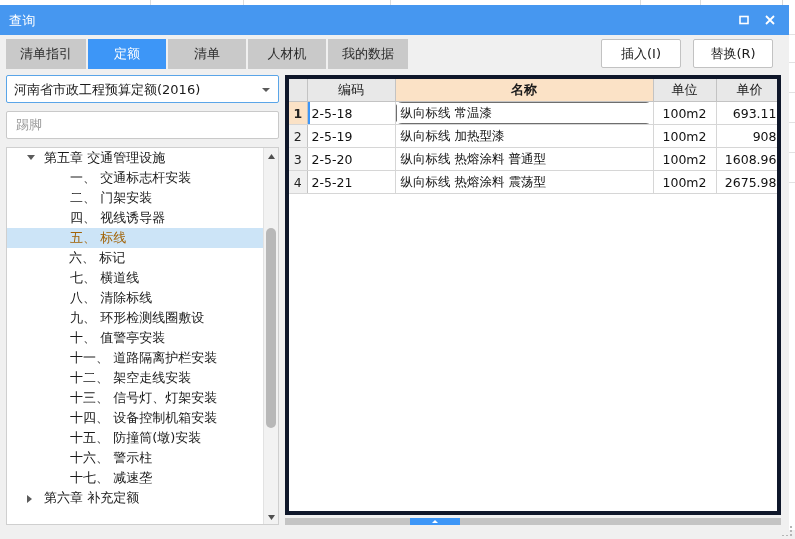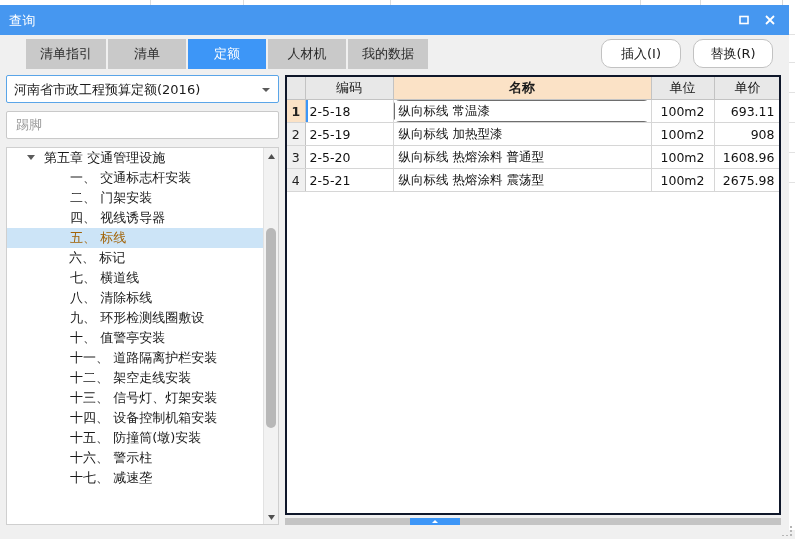--- a/index.html
+++ b/index.html
@@ -98,21 +98,20 @@
     display: flex; align-items: center; justify-content: center;
     cursor: default;
   }
   .winbtn svg { display: block; }
 
   
   .tabstrip {
     position: relative;
     height: 36px;
     background: #f0f0f0;
-    margin-left: 20px;
   }
   .tabs {
     position: absolute;
     left: 6px; top: 4px;
     display: flex;
     gap: 2px;
   }
   .tab {
     height: 30px;
     min-width: 78px;
@@ -132,21 +131,21 @@
   .hdr-buttons {
     position: absolute;
     right: 16px; top: 4px;
     display: flex;
     gap: 12px;
   }
   .hbtn {
     width: 80px; height: 29px;
     background: #ffffff;
     border: 1px solid #c2c2c2;
-    border-radius: 10px;
+    border-radius: 2px;
     font-size: 13px;
     color: #1a1a1a;
     display: flex; align-items: center; justify-content: center;
     cursor: default;
     font-family: inherit;
   }
 
   
   .content {
     position: absolute;
@@ -273,21 +272,21 @@
     background: #b8b8b8;
   }
 
   
   .rightpane {
     position: absolute;
     left: 285px; top: 4px;
     width: 496px;
     height: 440px;
     background: #ffffff;
-    border: 2px solid #0f172a;
+    border: 4px solid #0f172a;
     box-sizing: border-box;
     overflow: hidden;
   }
   .gtable {
     border-collapse: collapse;
     table-layout: fixed;
     width: 494px;
     font-size: 12.5px;
   }
   .gtable th {
@@ -426,25 +425,25 @@
         </span>
       </div>
     </div>
   </div>
 
   <div class="tabstrip">
     <div class="tabs">
       <div class="tab">
         <span>清单指引</span>
       </div>
+      <div class="tab active">
+        <span>定额</span>
+      </div>
       <div class="tab">
         <span>清单</span>
-      </div>
-      <div class="tab active">
-        <span>定额</span>
       </div>
       <div class="tab">
         <span>人材机</span>
       </div>
       <div class="tab">
         <span>我的数据</span>
       </div>
     </div>
     <div class="hdr-buttons">
       <button class="hbtn">
@@ -515,20 +514,24 @@
               <span class="tlabel" style="left: 63px;">十四、  设备控制机箱安装</span>
             </div>
             <div class="tnode">
               <span class="tlabel" style="left: 63px;">十五、  防撞筒(墩)安装</span>
             </div>
             <div class="tnode">
               <span class="tlabel" style="left: 63px;">十六、  警示柱</span>
             </div>
             <div class="tnode">
               <span class="tlabel" style="left: 63px;">十七、  减速垄</span>
+            </div>
+            <div class="tnode">
+              <span class="arrow collapsed" style="left: 20px;"></span>
+              <span class="tlabel" style="left: 37px;">第六章 补充定额</span>
             </div>
           </div>
         <div class="tscroll">
           <div class="arrowbtn up">
             <span>
               <svg width="9" height="7" viewBox="0 0 9 7">
                   <path d="M4.5 1 L8 6 L1 6 Z" fill="#505050"></path>
                 </svg>
             </span>
           </div>

